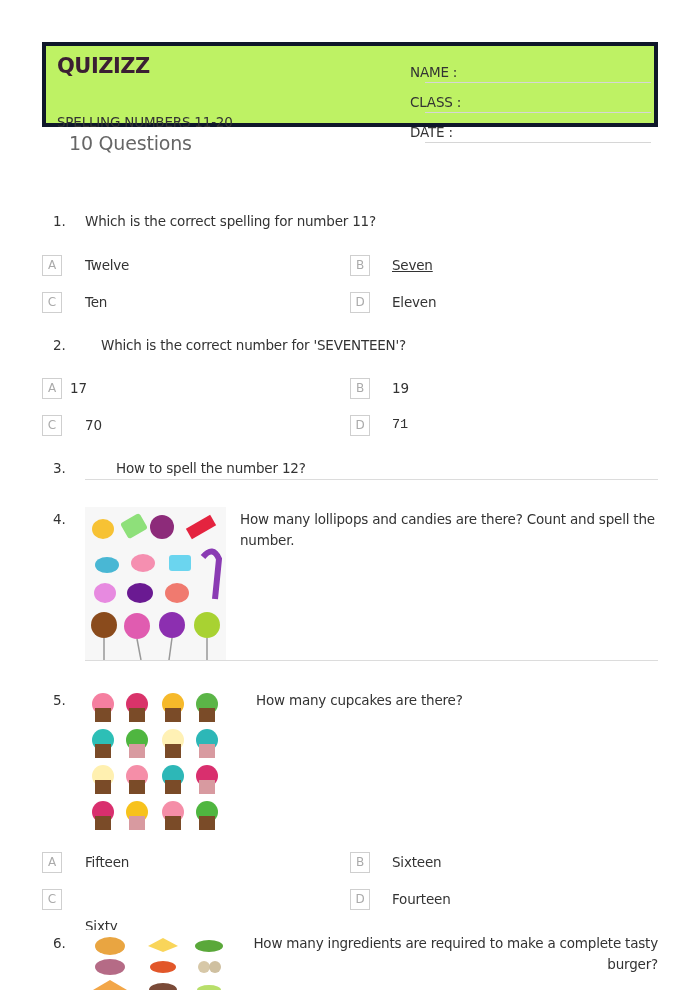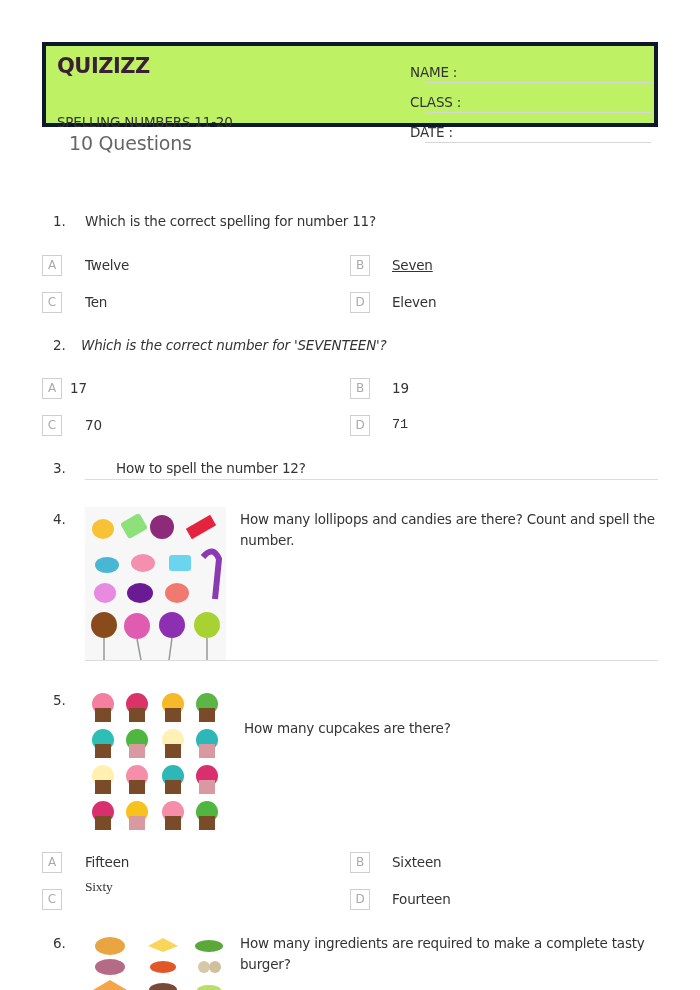--- a/index.html
+++ b/index.html
@@ -56,21 +56,21 @@
   <div class="opt-box" style="left:350px; top:255px;">B</div>
   <div class="opt-label" style="left:392px; top:257px;text-decoration:underline;">Seven</div>
   <div class="opt-box" style="left:42px; top:292px;">C</div>
   <div class="opt-label" style="left:85px; top:294px;">Ten</div>
   <div class="opt-box" style="left:350px; top:292px;">D</div>
   <div class="opt-label" style="left:392px; top:294px;">Eleven</div>
 </div>
 
 <div>
   <div class="qnum" style="left:53px; top:337px;">2.</div>
-  <div class="qtext" style="left:81px; top:335px;font-style:italic;">Which is the correct number for 'SEVENTEEN'?</div>
+  <div class="qtext" style="left:101px; top:335px;">Which is the correct number for 'SEVENTEEN'?</div>
 
   <div class="opt-box" style="left:42px; top:378px;">A</div>
   <div class="opt-label" style="left:70px; top:380px;">17</div>
   <div class="opt-box" style="left:350px; top:378px;">B</div>
   <div class="opt-label" style="left:392px; top:380px;">19</div>
   <div class="opt-box" style="left:42px; top:415px;">C</div>
   <div class="opt-label" style="left:85px; top:417px;">70</div>
   <div class="opt-box" style="left:350px; top:415px;">D</div>
   <div class="opt-label" style="left:392px; top:417px;font-family:Liberation Mono, monospace;">71</div>
 </div>
@@ -152,42 +152,42 @@
           <rect x="10" y="128" width="16" height="14" fill="#7a4b28"></rect>
         <circle cx="52" cy="124" r="11" fill="#f7c21c"></circle>
           <rect x="44" y="128" width="16" height="14" fill="#d89aa0"></rect>
         <circle cx="88" cy="124" r="11" fill="#f58ea8"></circle>
           <rect x="80" y="128" width="16" height="14" fill="#7a4b28"></rect>
         <circle cx="122" cy="124" r="11" fill="#4fb640"></circle>
           <rect x="114" y="128" width="16" height="14" fill="#7a4b28"></rect>
       </g>
     </svg>
   </div>
-  <div class="qtext" style="left:244px; top:690px; width:418px;margin-top:28px;">How many cupcakes are there?</div>
+  <div class="qtext" style="left:256px; top:690px; width:418px;">How many cupcakes are there?</div>
 
   <div class="opt-box" style="left:42px; top:852px;">A</div>
   <div class="opt-label" style="left:85px; top:854px;">Fifteen</div>
   <div class="opt-box" style="left:350px; top:852px;">B</div>
   <div class="opt-label" style="left:392px; top:854px;">Sixteen</div>
   <div class="opt-box" style="left:42px; top:889px;">C</div>
-  <div class="opt-label" style="left:85px; top:879px;font-family:Liberation Serif, serif;">Sixty</div>
+  <div class="opt-label" style="left:85px; top:918px;">Sixty</div>
   <div class="opt-box" style="left:350px; top:889px;">D</div>
   <div class="opt-label" style="left:392px; top:891px;">Fourteen</div>
 </div>
 
 <div>
   <div class="qnum" style="left:53px; top:935px;">6.</div>
   <div class="img" style="left:85px; top:930px; width:141px; height:60px; background:#fff;">
     <svg width="141" height="60" viewBox="0 0 141 60">
       <ellipse cx="25" cy="16" rx="15" ry="9" fill="#e9a541"></ellipse>
       <polygon points="78,8 93,16 78,22 63,16" fill="#f9d55a"></polygon>
       <ellipse cx="124" cy="16" rx="14" ry="6" fill="#5aa83a"></ellipse>
       <ellipse cx="25" cy="37" rx="15" ry="8" fill="#b56b86"></ellipse>
       <ellipse cx="78" cy="37" rx="13" ry="6" fill="#e2572a"></ellipse>
       <circle cx="119" cy="37" r="6" fill="#d7c8a8"></circle>
         <circle cx="130" cy="37" r="6" fill="#cfc0a0"></circle>
       <polygon points="25,50 42,60 8,60" fill="#f2a648"></polygon>
       <ellipse cx="78" cy="60" rx="14" ry="7" fill="#7a4a38"></ellipse>
       <ellipse cx="124" cy="60" rx="12" ry="5" fill="#b8df6a"></ellipse>
     </svg>
   </div>
-  <div class="qtext" style="left:240px; top:933px; width:418px;">How many ingredients are required to make a complete tasty burger?</div>
+  <div class="qtext" style="left:240px; top:933px; width:418px;text-align:right;">How many ingredients are required to make a complete tasty burger?</div>
 </div>
 
 </body></html>

